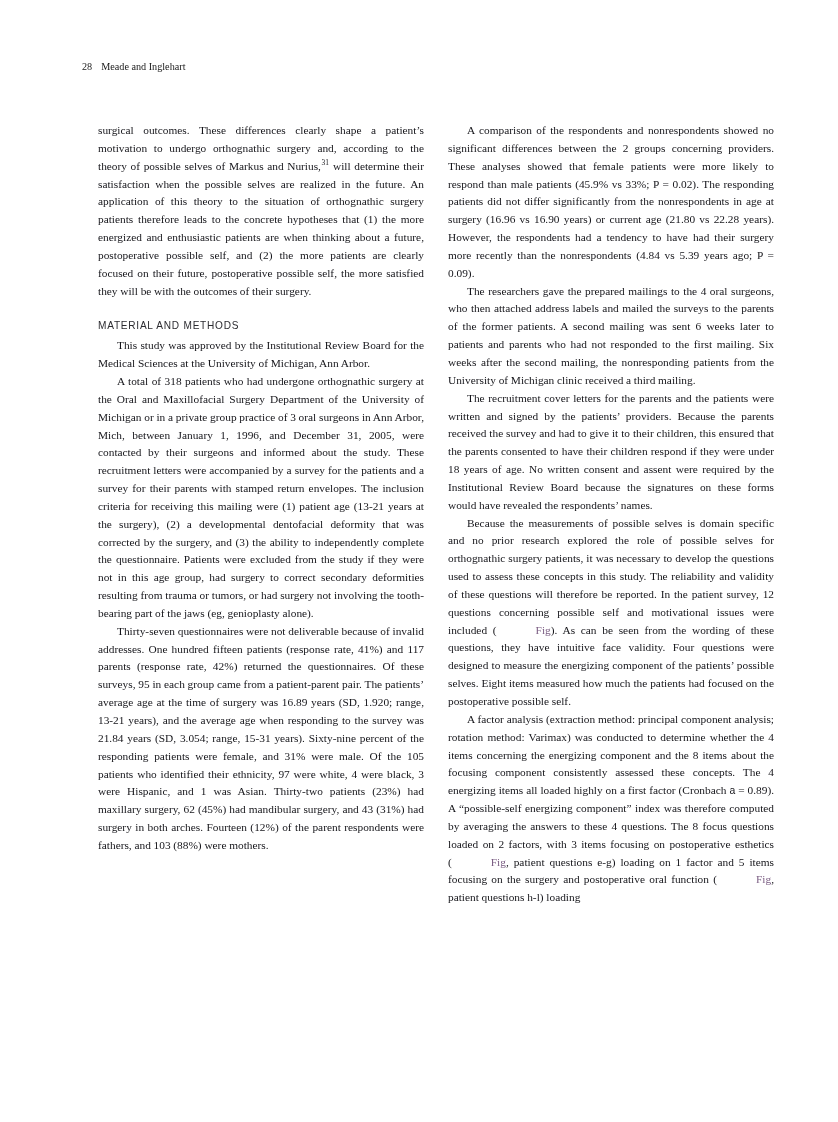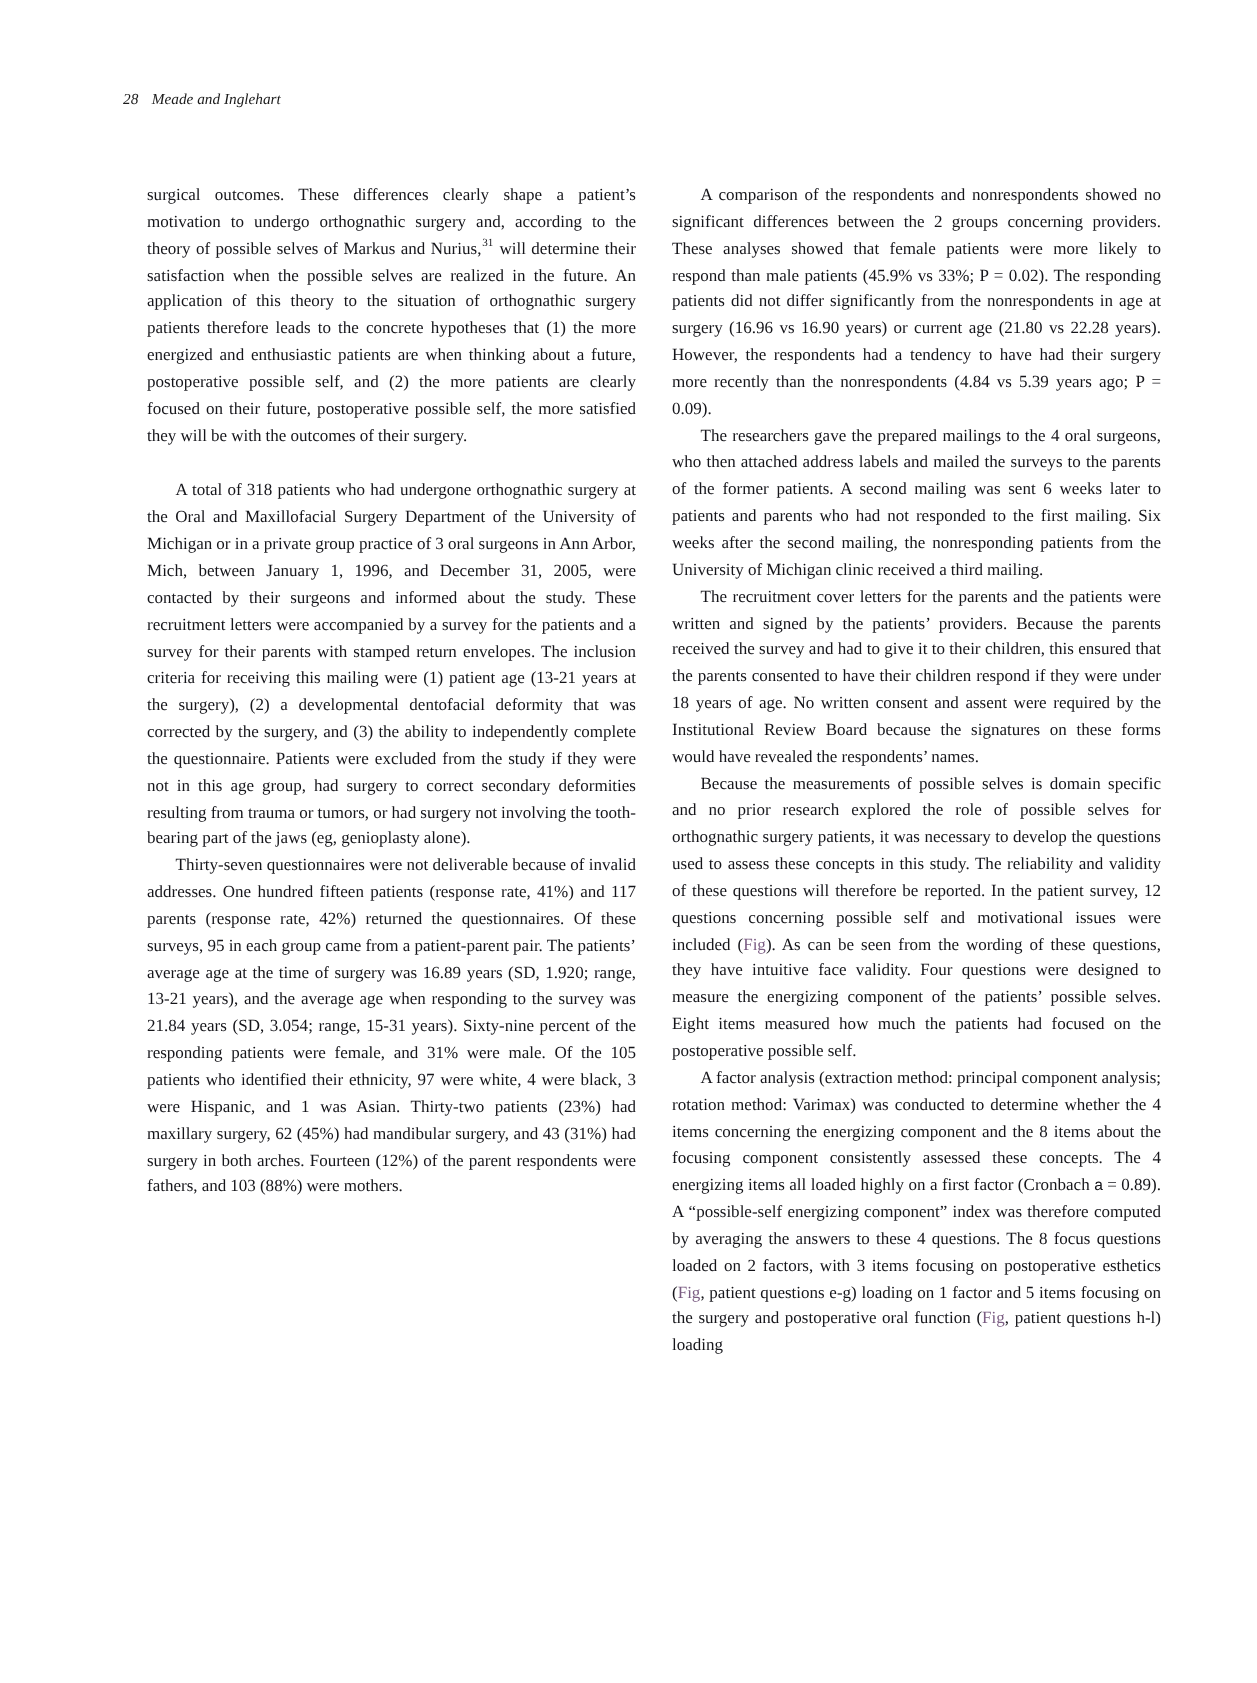--- a/index.html
+++ b/index.html
@@ -25,21 +25,20 @@
     background: #ffffff;
   }
 
   
   .running-head {
     position: absolute;
     left: 82px;
     top: 60px;
     width: 680px;
     height: 34px;
-    font-style: italic;
   }
   .rh-left {
     position: absolute;
     left: 0;
     top: 0;
     font-family: "Liberation Serif", "DejaVu Serif", serif;
     font-size: 10.2px;
     line-height: 13px;
     color: #1a1a1a;
     white-space: nowrap;
@@ -108,20 +107,21 @@
     font-size: 7.4px;
     vertical-align: super;
     line-height: 0;
     padding-left: 0.5px;
     padding-right: 0.5px;
   }
 
   .xref {
     color: #7a5c82;
     text-decoration: none;
+    margin-left: 39px;
   }
 
   .alpha {
     font-family: "Liberation Sans", "DejaVu Sans", sans-serif;
     font-size: 10.4px;
   }
 </style>
 </head>
 <body>
 
@@ -132,22 +132,24 @@
       <span class="rh-page-num">28</span><span>Meade and Inglehart</span>
     </div>
   </div>
 
   <div class="columns">
     <div class="col col-left">
       <div id="left-before-head">
           <p class="para no-indent">surgical outcomes. These differences clearly shape a patient’s motivation to undergo orthognathic surgery and, according to the theory of possible selves of Markus and Nurius,<sup class="ref">31</sup> will determine their satisfaction when the possible selves are realized in the future. An application of this theory to the situation of orthognathic surgery patients therefore leads to the concrete hypotheses that (1) the more energized and enthusiastic patients are when thinking about a future, postoperative possible self, and (2) the more patients are clearly focused on their future, postoperative possible self, the more satisfied they will be with the outcomes of their surgery.</p>
         </div>
       <div class="gap-before-head"></div>
+      <h2 class="section-head">MATERIAL AND METHODS</h2>
       <div class="gap-after-head"></div>
       <div id="left-after-head">
+          <p class="para">This study was approved by the Institutional Review Board for the Medical Sciences at the University of Michigan, Ann Arbor.</p>
           <p class="para">A total of 318 patients who had undergone orthognathic surgery at the Oral and Maxillofacial Surgery Department of the University of Michigan or in a private group practice of 3 oral surgeons in Ann Arbor, Mich, between January 1, 1996, and December 31, 2005, were contacted by their surgeons and informed about the study. These recruitment letters were accompanied by a survey for the patients and a survey for their parents with stamped return envelopes. The inclusion criteria for receiving this mailing were (1) patient age (13-21 years at the surgery), (2) a developmental dentofacial deformity that was corrected by the surgery, and (3) the ability to independently complete the questionnaire. Patients were excluded from the study if they were not in this age group, had surgery to correct secondary deformities resulting from trauma or tumors, or had surgery not involving the tooth-bearing part of the jaws (eg, genioplasty alone).</p>
           <p class="para">Thirty-seven questionnaires were not deliverable because of invalid addresses. One hundred fifteen patients (response rate, 41%) and 117 parents (response rate, 42%) returned the questionnaires. Of these surveys, 95 in each group came from a patient-parent pair. The patients’ average age at the time of surgery was 16.89 years (SD, 1.920; range, 13-21 years), and the average age when responding to the survey was 21.84 years (SD, 3.054; range, 15-31 years). Sixty-nine percent of the responding patients were female, and 31% were male. Of the 105 patients who identified their ethnicity, 97 were white, 4 were black, 3 were Hispanic, and 1 was Asian. Thirty-two patients (23%) had maxillary surgery, 62 (45%) had mandibular surgery, and 43 (31%) had surgery in both arches. Fourteen (12%) of the parent respondents were fathers, and 103 (88%) were mothers.</p>
         </div>
     </div>
 
     <div class="col col-right">
       <div id="right-body">
           <p class="para">A comparison of the respondents and nonrespondents showed no significant differences between the 2 groups concerning providers. These analyses showed that female patients were more likely to respond than male patients (45.9% vs 33%; P = 0.02). The responding patients did not differ significantly from the nonrespondents in age at surgery (16.96 vs 16.90 years) or current age (21.80 vs 22.28 years). However, the respondents had a tendency to have had their surgery more recently than the nonrespondents (4.84 vs 5.39 years ago; P = 0.09).</p>
           <p class="para">The researchers gave the prepared mailings to the 4 oral surgeons, who then attached address labels and mailed the surveys to the parents of the former patients. A second mailing was sent 6 weeks later to patients and parents who had not responded to the first mailing. Six weeks after the second mailing, the nonresponding patients from the University of Michigan clinic received a third mailing.</p>
           <p class="para">The recruitment cover letters for the parents and the patients were written and signed by the patients’ providers. Because the parents received the survey and had to give it to their children, this ensured that the parents consented to have their children respond if they were under 18 years of age. No written consent and assent were required by the Institutional Review Board because the signatures on these forms would have revealed the respondents’ names.</p>

